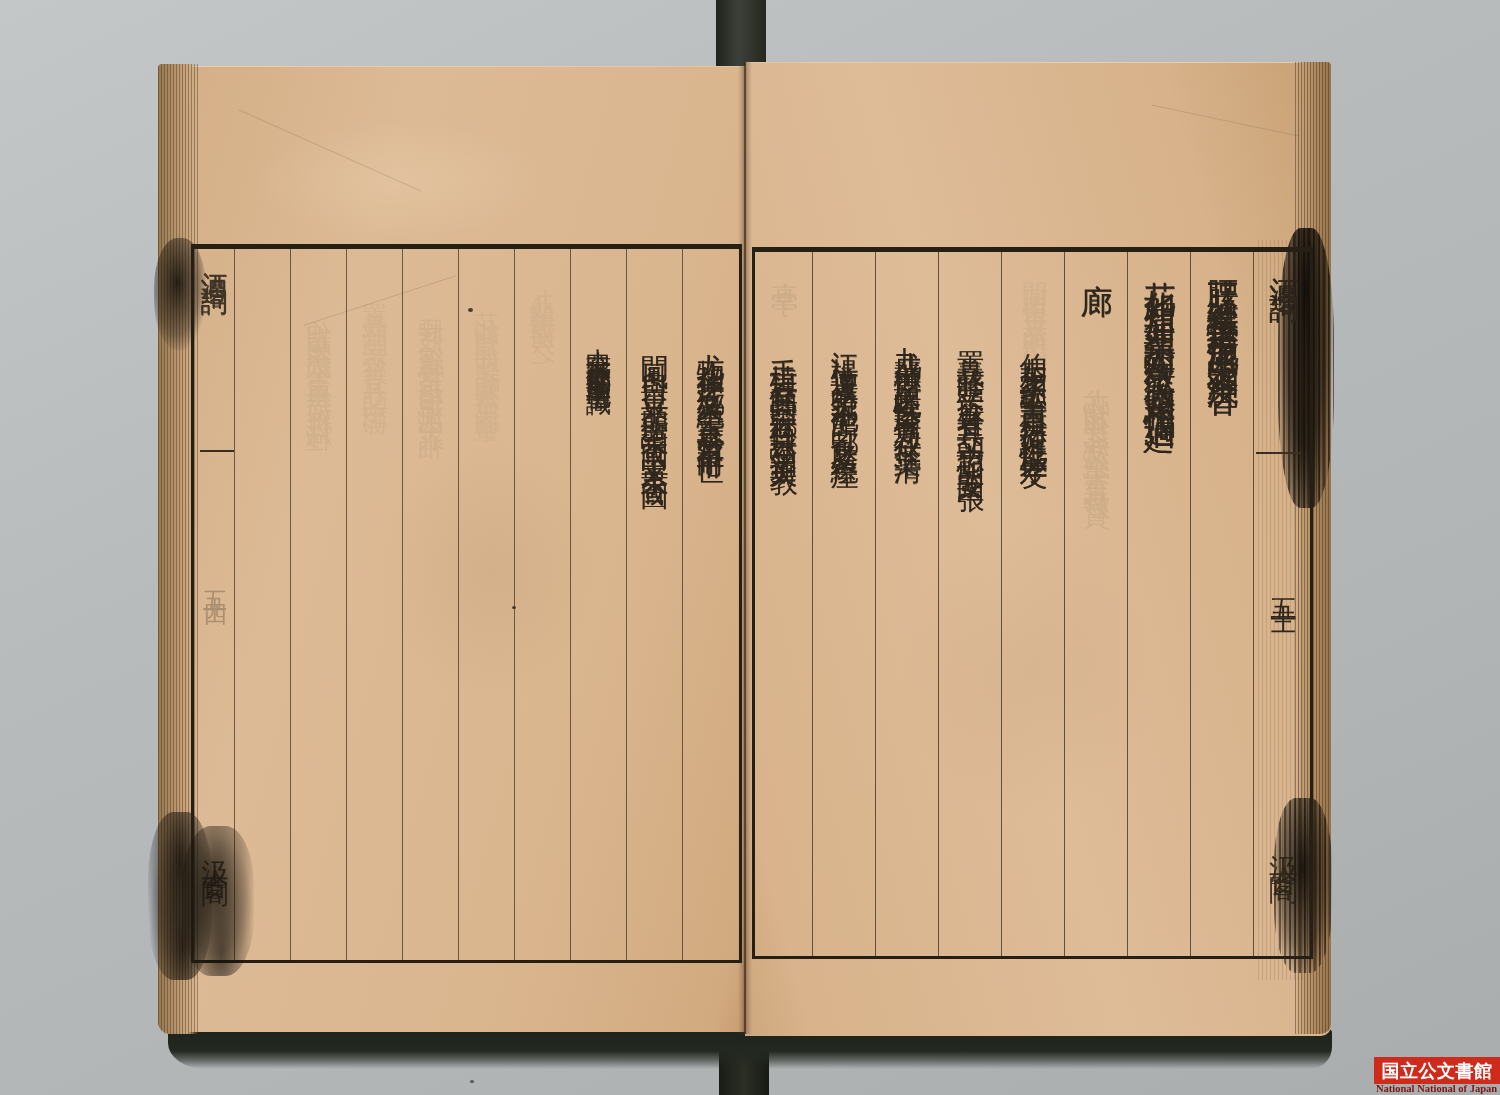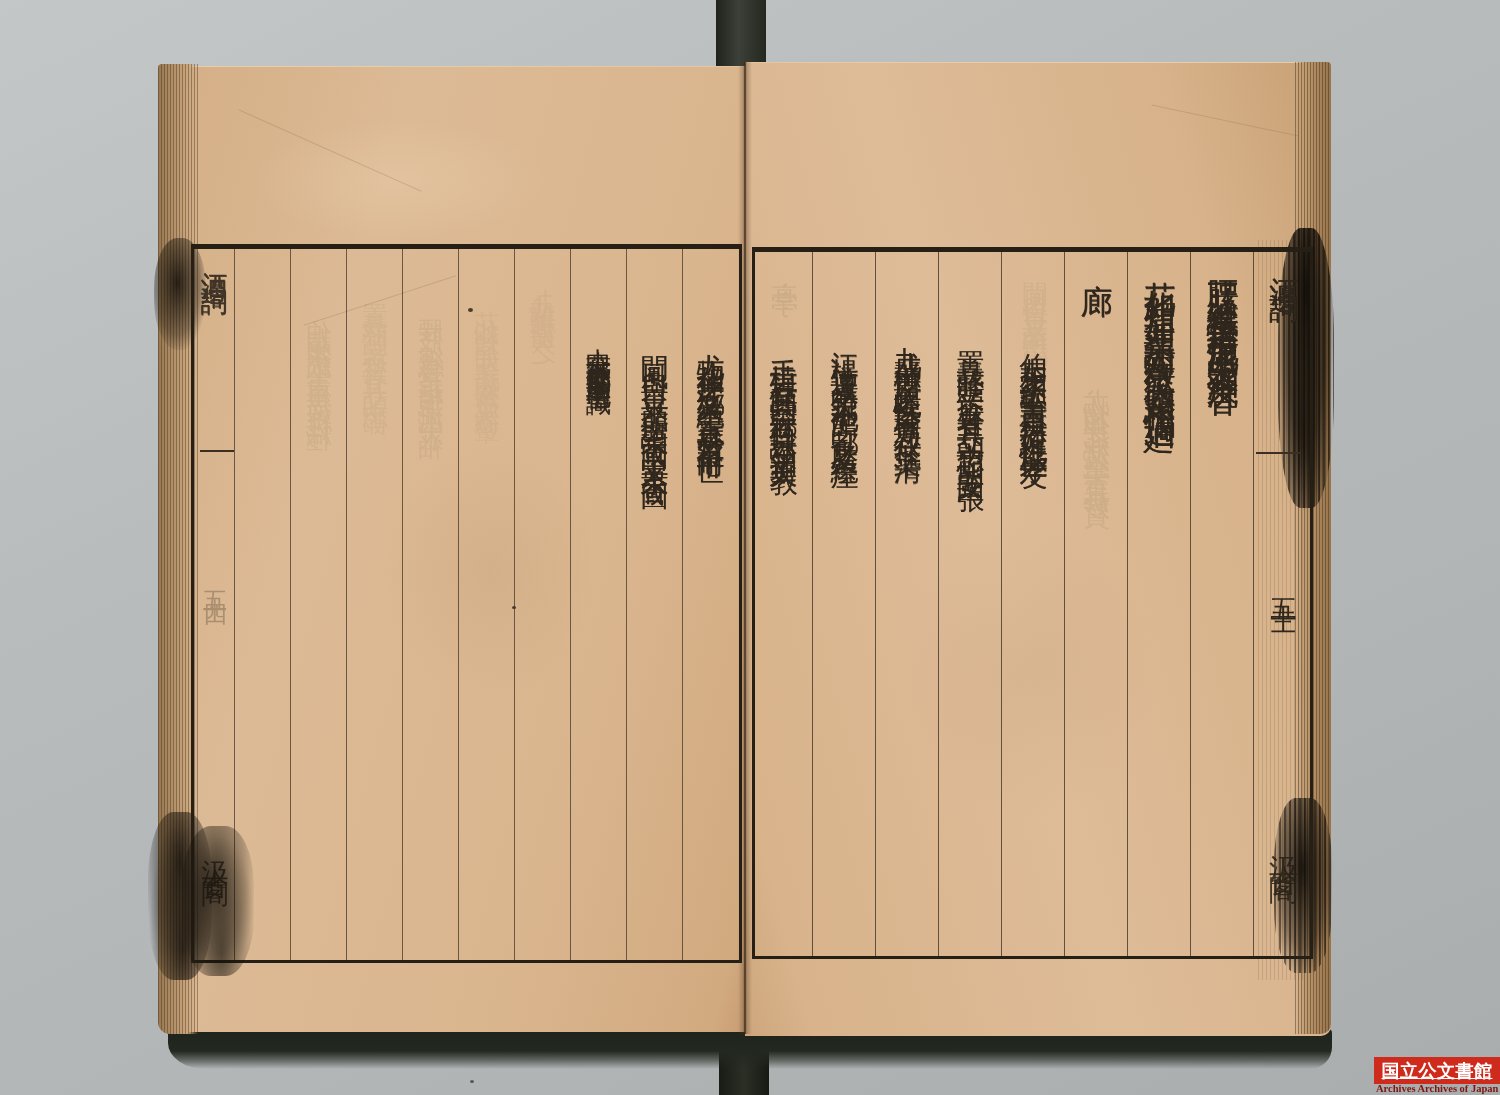--- a/index.html
+++ b/index.html
@@ -86,21 +86,21 @@
   .s3{left:250px;top:120px;width:300px;height:120px;background:radial-gradient(ellipse,rgba(255,236,206,.18),transparent 70%);}
   .crease{position:absolute;background:linear-gradient(rgba(120,92,60,.22),rgba(120,92,60,.22));}
   .c1{left:230px;top:150px;width:200px;height:1px;transform:rotate(24deg);}
   .c2{left:300px;top:300px;width:160px;height:1px;transform:rotate(-18deg);}
   .c3{left:1150px;top:120px;width:150px;height:1px;transform:rotate(12deg);}
   .speck{position:absolute;border-radius:50%;background:#4a3c2c;}
 
   
   .stamp-box{position:absolute;left:1374px;top:1057px;width:126px;height:27px;
     background:#cf2b1d;display:flex;align-items:center;justify-content:center;}
-  .stamp-jp{color:#ffffff;font-size:18px;font-weight:bold;letter-spacing:.5px;white-space:nowrap;text-decoration:underline;}
+  .stamp-jp{color:#ffffff;font-size:18px;font-weight:bold;letter-spacing:.5px;white-space:nowrap;}
   .stamp-en{position:absolute;left:1376px;top:1083px;width:124px;color:#7d150e;
     font-family:"Liberation Serif",serif;font-size:10.5px;font-weight:bold;white-space:nowrap;}
 </style>
 </head>
 <body>
 
 <div class="stage">
 
   <div class="strap top"></div>
   <div class="strap bottom"></div>
@@ -162,15 +162,15 @@
 
   <div class="ghost" style="left:291px;top:300px;width:54px;height:630px;line-height:54px;font-size:26px;letter-spacing:7px;opacity:.13;">伯恭相家子欽聖憲肅皇后從姪也性極</div>
   <div class="ghost" style="left:347px;top:282px;width:54px;height:640px;line-height:54px;font-size:26px;letter-spacing:9px;opacity:.11;">置義莊贍宗族貧者其立朝忠節</div>
   <div class="ghost" style="left:403px;top:300px;width:54px;height:620px;line-height:54px;font-size:26px;letter-spacing:8px;opacity:.13;">腰肢一縷纖長是垂楊泥泥風中衣袖</div>
   <div class="ghost" style="left:459px;top:290px;width:54px;height:600px;line-height:54px;font-size:26px;letter-spacing:9px;opacity:.10;">花如頰眉如葉語如簧微笑微顰</div>
   <div class="ghost" style="left:515px;top:268px;width:54px;height:300px;line-height:54px;font-size:26px;letter-spacing:8px;opacity:.11;">九成輩極嘉與之</div>
 
   <div class="stamp-box">
     <span class="stamp-jp">国立公文書館</span>
   </div>
-  <div class="stamp-en">Archives Archives of Japan</div>
+  <div class="stamp-en">National National of Japan</div>
 
 </div>
 
 </body></html>

